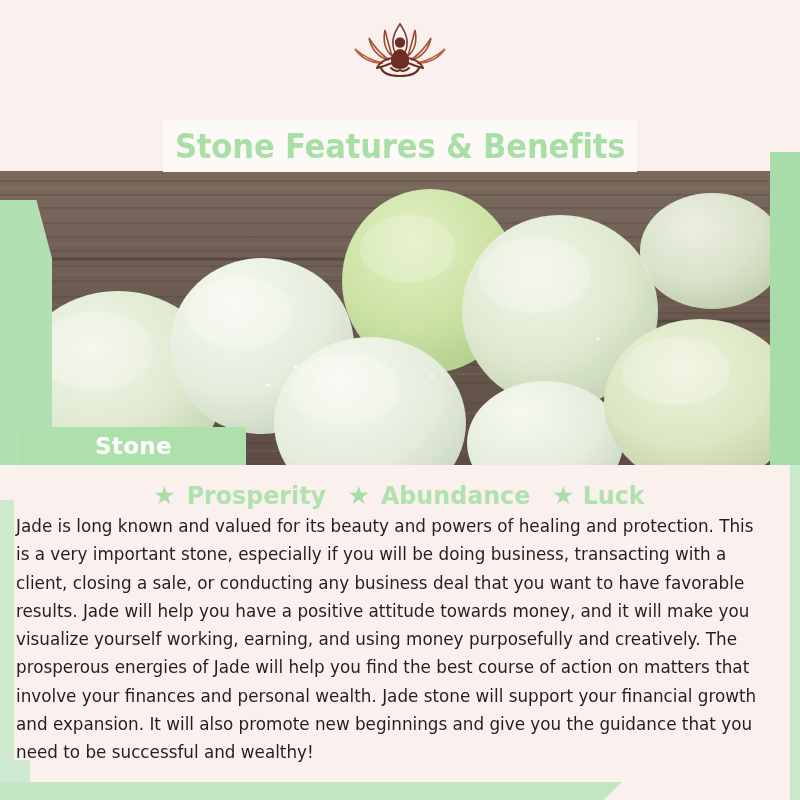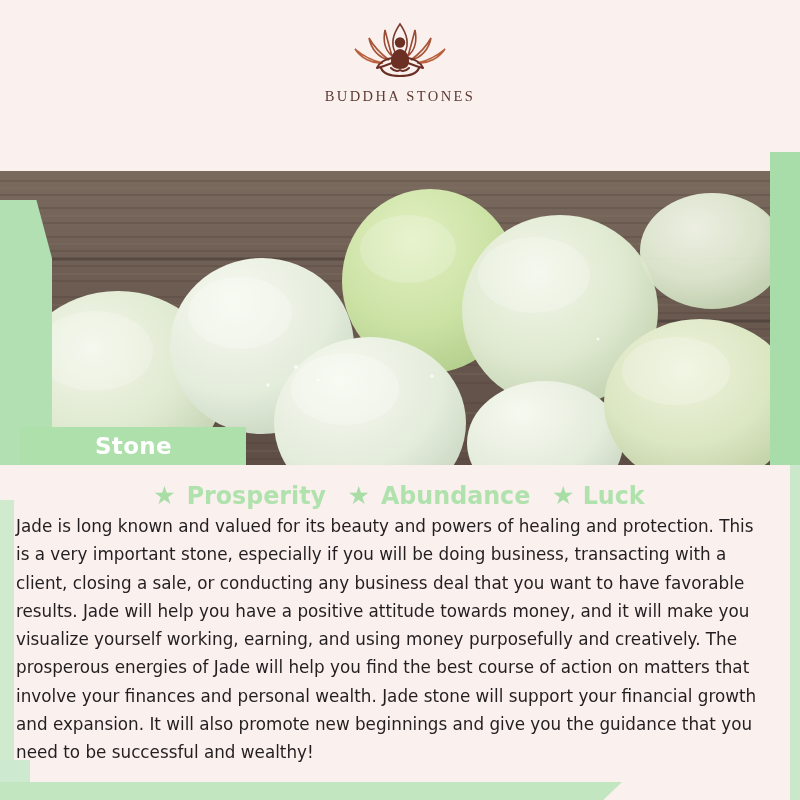--- a/index.html
+++ b/index.html
@@ -238,23 +238,25 @@
       </g>
       <g fill="none" stroke="#6b2f24" stroke-width="2.1" stroke-linecap="round" stroke-linejoin="round">
         <circle cx="75" cy="24.5" r="5.2" fill="#6b2f24" stroke="none"></circle>
         <path d="M75 31 C69 32, 66 37, 66 43 C66 48, 69 51, 75 51 C81 51, 84 48, 84 43 C84 37, 81 32, 75 31 Z" fill="#6b2f24" stroke="none"></path>
         <path d="M67 40 C60 41, 54 45, 52 50 C57 49, 62 47, 67 45"></path>
         <path d="M83 40 C90 41, 96 45, 98 50 C93 49, 88 47, 83 45"></path>
         <path d="M56 50 C58 55, 64 58, 75 58 C86 58, 92 55, 94 50"></path>
         <path d="M66 50 C69 53, 72 54, 75 52 C78 54, 81 53, 84 50"></path>
       </g>
     </svg>
-    <div class="logo-text">BUDDHA STONES</div>
-  </div>
-
+  </div>
+
+  <div class="title-banner">
+    <span class="title-text">Stone Features &amp; Benefits</span>
+  </div>
 
   <div class="photo">
     <svg viewBox="0 0 800 294" preserveAspectRatio="none" aria-hidden="true">
       <defs>
         <linearGradient id="woodg" x1="0" y1="0" x2="0" y2="1">
           <stop offset="0%" stop-color="#7a6a5e"></stop>
           <stop offset="45%" stop-color="#6b5a50"></stop>
           <stop offset="100%" stop-color="#5d4d44"></stop>
         </linearGradient>
         <radialGradient id="s1" cx="38%" cy="30%" r="75%">

